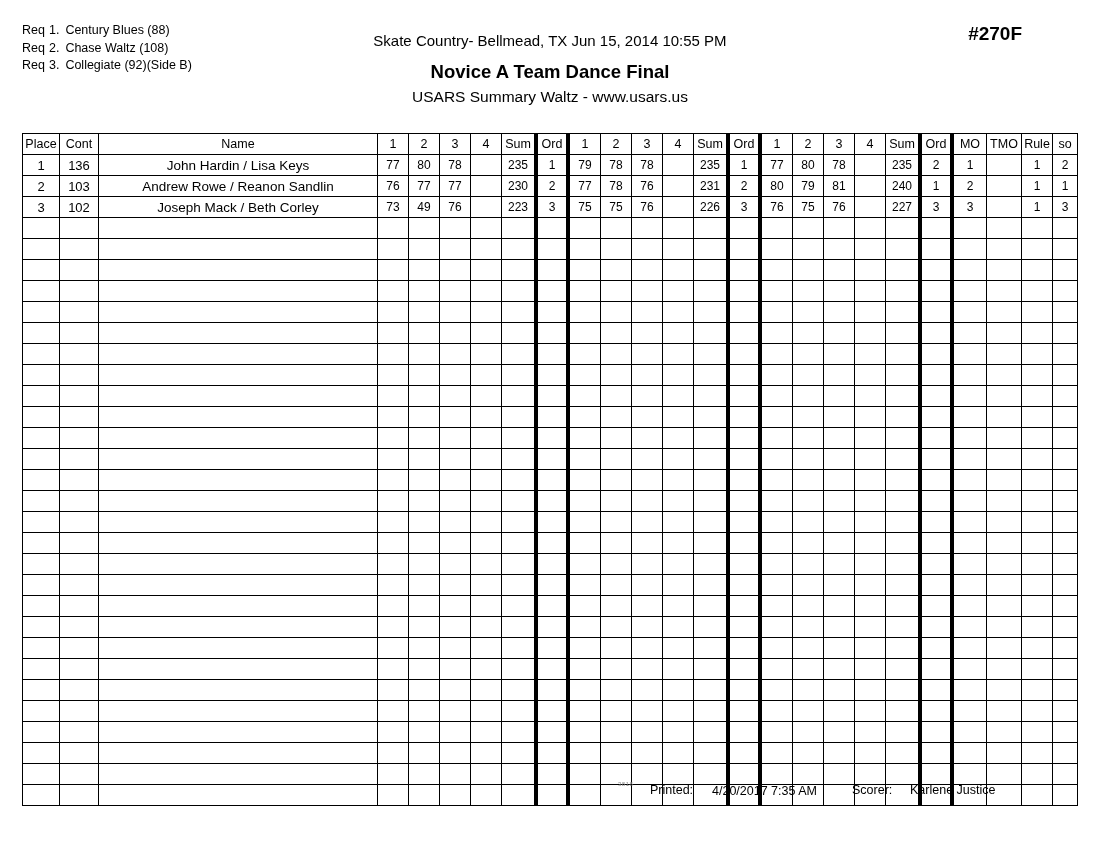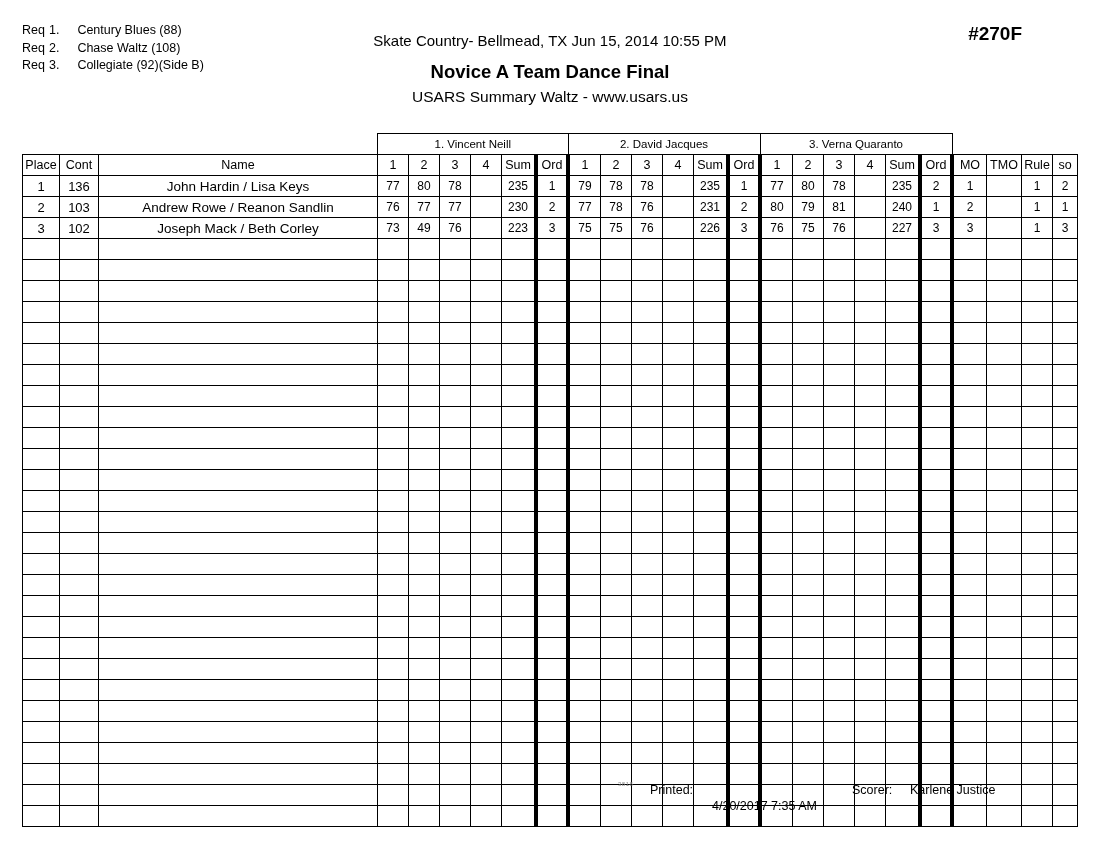--- a/index.html
+++ b/index.html
@@ -21,21 +21,21 @@
     position: absolute;
     left: 22px;
     top: 22px;
     font-size: 12.5px;
     line-height: 17.5px;
     white-space: nowrap;
   }
   .req-line { display: block; }
   .req-lbl { display: inline-block; }
   .req-num { display: inline-block; margin-left: 4px; }
-  .req-name { display: inline-block; margin-left: 18px; }
+  .req-name { display: inline-block; margin-left: 6px; }
 
   
   #title-block {
     position: absolute;
     left: 150px;
     top: 20px;
     width: 800px;
     text-align: center;
   }
   #event-title {
@@ -145,21 +145,21 @@
   }
   #doc-code {
     position: absolute;
     left: 596px;
     top: -2px;
     font-size: 6px;
     color: #888888;
     letter-spacing: 0.5px;
   }
   #printed-label { position: absolute; left: 628px; top: 0; }
-  #printed-value { position: absolute; left: 690px; top: 16px; }
+  #printed-value { position: absolute; left: 690px; top: 1px; }
   #scorer-label  { position: absolute; left: 830px; top: 0; }
   #scorer-value  { position: absolute; left: 888px; top: 0; }
 </style>
 </head>
 <body>
 
 <div id="req-block">
   <span class="req-line">
     <span class="req-lbl">Req</span><span class="req-num">1.</span><span class="req-name">Century Blues (88)</span>
   </span>
@@ -203,32 +203,20 @@
     <col style="width:32px">
       <col style="width:28px">
     <col style="width:32px">
       <col style="width:34px">
       <col style="width:30px">
       <col style="width:24px">
   </colgroup>
 
   <thead>
 
-    <tr class="judge-band">
-      <td class="band-gap"></td>
-      <td class="band-gap"></td>
-      <td class="band-gap"></td>
-      <td class="judge-cell" colspan="6">1.  Vincent Neill</td>
-      <td class="judge-cell" colspan="6">2.  David Jacques</td>
-      <td class="judge-cell" colspan="6">3.  Verna Quaranto</td>
-      <td class="band-gap"></td>
-      <td class="band-gap"></td>
-      <td class="band-gap"></td>
-      <td class="band-gap"></td>
-    </tr>
 
     <tr class="col-head">
       <td class="c-place">Place</td>
       <td class="c-cont">Cont</td>
       <td class="c-name">Name</td>
 
       <td class="c-score">1</td>
       <td class="c-score">2</td>
       <td class="c-score">3</td>
       <td class="c-score">4</td>

